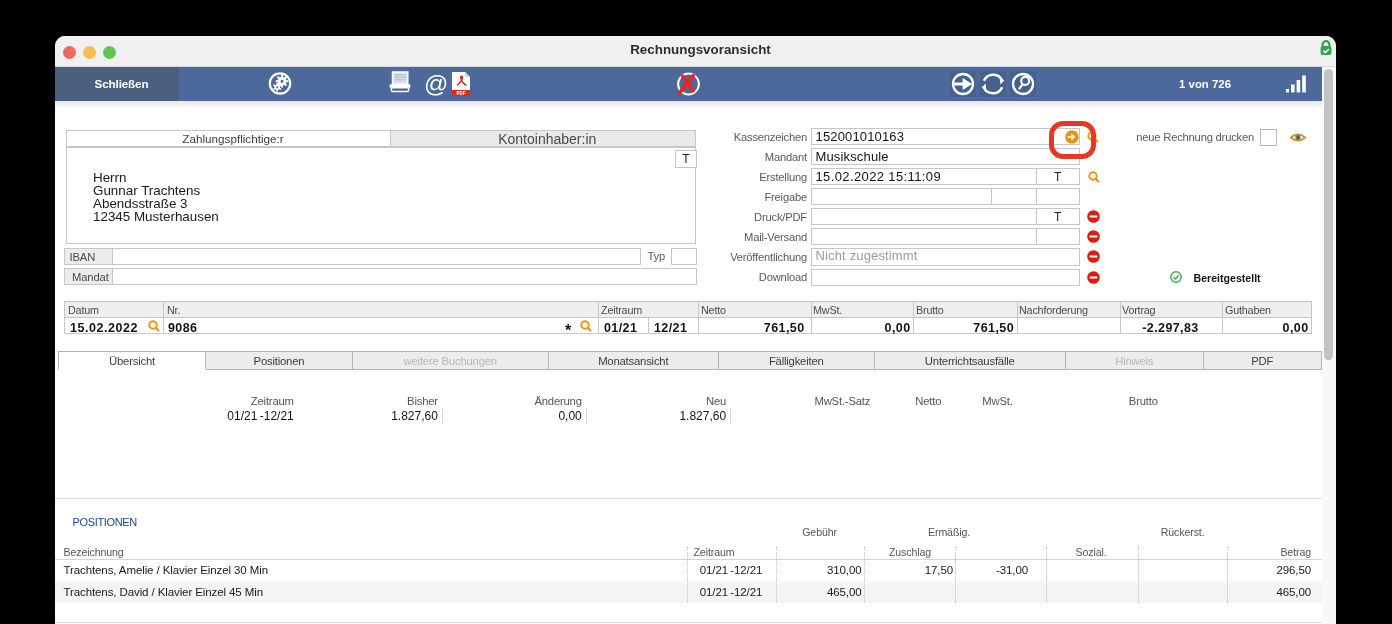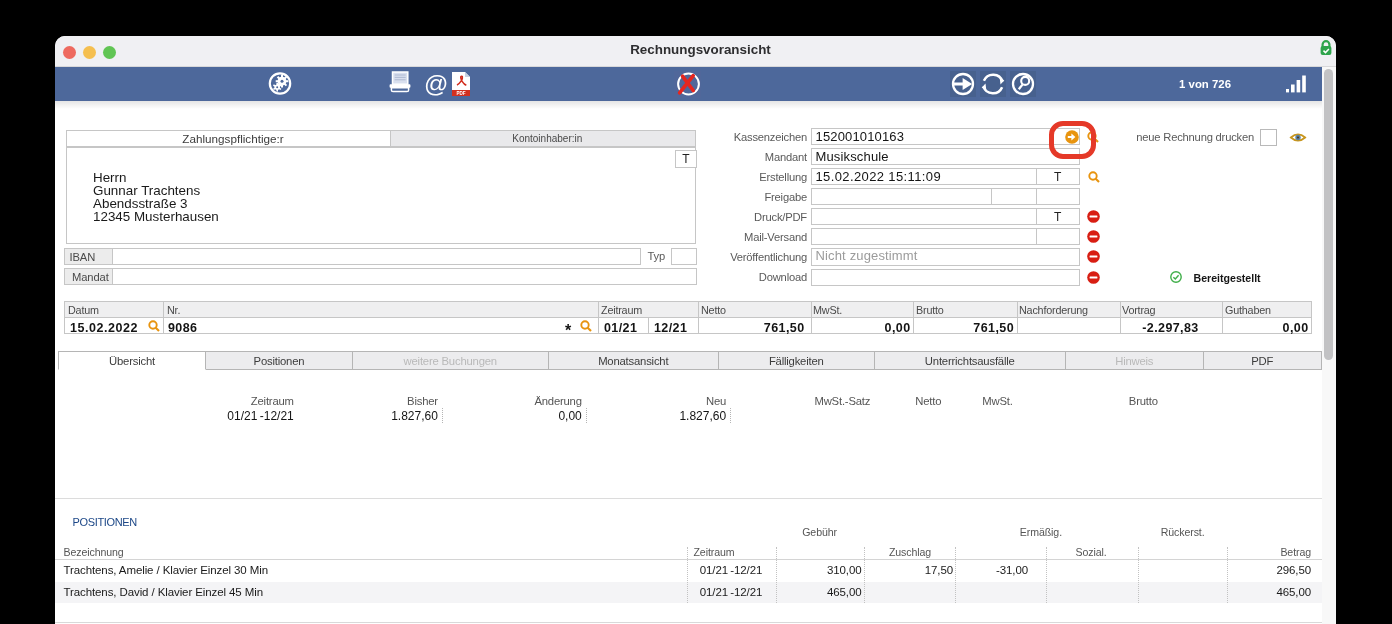--- a/index.html
+++ b/index.html
@@ -38,20 +38,22 @@
     <div class="abs" style="left:48.3px;top:9.8px;width:13px;height:13px;border-radius:50%;background:#61c554;"></div>
     <div class="abs" style="left:0;top:6px;width:1282px;text-align:center;font-size:13.4px;font-weight:bold;color:#2e2e30;letter-spacing:0;">Rechnungsvoransicht</div>
     <svg style="left:1263px;top:3px;" width="16" height="18" viewBox="0 0 16 18">
       <path d="M4.6 8 V5.6 a3.4 3.4 0 0 1 6.8 0 V8" fill="none" stroke="#2ea44c" stroke-width="2.2"></path>
       <rect x="2.6" y="7" width="10.8" height="9" rx="2" fill="#2ea44c"></rect>
       <path d="M5.5 11.6 l2 2 l3.4 -3.6" fill="none" stroke="#fff" stroke-width="1.5"></path>
     </svg>
   </div>
 
   <div class="abs" style="left:0;top:31px;width:1267px;height:34px;background:#4d689b;">
+    <div class="abs" style="left:0;top:0;width:124px;height:34px;background:#4d5f7e;color:#fff;
+      font-size:11.6px;font-weight:bold;text-align:center;line-height:34px;letter-spacing:-.1px;">Schließen</div>
 
     <svg style="left:209px;top:1px;" width="32" height="32" viewBox="0 0 32 32">
       <circle cx="16" cy="15.5" r="10.2" fill="none" stroke="#fff" stroke-width="2.2"></circle>
       <g fill="#fff">
         <g transform="translate(18,13.2)">
           <circle r="4.4"></circle>
           <g>
             <rect x="-1" y="-6.3" width="2" height="3.2"></rect>
             <rect x="-1" y="-6.3" width="2" height="3.2" transform="rotate(45)"></rect>
             <rect x="-1" y="-6.3" width="2" height="3.2" transform="rotate(90)"></rect>
@@ -141,21 +143,21 @@
   </div>
 
   <div class="abs" style="left:0;top:65px;width:1267px;height:8px;background:linear-gradient(rgba(0,0,0,.10),rgba(0,0,0,0));"></div>
 
   <div class="abs" style="left:1267px;top:31px;width:14px;height:557px;background:#f8f8f8;"></div>
   <div class="abs" style="left:1269.3px;top:33px;width:8.5px;height:291px;background:#c2c2c4;border-radius:4.5px;"></div>
 
   <div class="abs" style="left:11px;top:93.5px;width:325px;height:17.5px;background:#fff;border:1px solid #c6c6c6;
     text-align:center;font-size:11.7px;color:#3c3c3c;line-height:16.5px;letter-spacing:0;">Zahlungspflichtige:r</div>
   <div class="abs" style="left:336px;top:93.5px;width:304.5px;height:17.5px;background:#e9e9eb;border:1px solid #c6c6c6;border-left:none;
-    text-align:center;font-size:10px;color:#4a4a4a;line-height:16.5px;letter-spacing:0;">Kontoinhaber:in</div>
+    text-align:center;font-size:14px;color:#4a4a4a;line-height:16.5px;letter-spacing:0;">Kontoinhaber:in</div>
   <div class="inp" style="left:11px;top:111px;width:629.5px;height:97px;"></div>
   <div class="inp" style="left:620px;top:114px;width:22px;height:17.5px;text-align:center;font-size:12px;color:#222;line-height:16px;">T</div>
   <div class="abs" style="left:29px;top:134.5px;font-size:13.4px;color:#1a1a1a;line-height:13.1px;letter-spacing:0;">Herrn<br>Gunnar Trachtens<br>Abendsstraße 3<br>12345 Musterhausen</div>
   <div class="lblbox" style="left:9px;top:212px;width:49px;height:17.3px;line-height:16px;padding-left:4.5px;">IBAN</div>
   <div class="inp" style="left:58px;top:212px;width:528px;height:17.3px;border-left:none;"></div>
   <div class="rlab" style="left:560px;top:214px;width:50px;">Typ</div>
   <div class="inp" style="left:616px;top:212px;width:26px;height:17.3px;"></div>
   <div class="lblbox" style="left:9px;top:232px;width:49px;height:17.3px;line-height:16px;padding-left:7px;">Mandat</div>
   <div class="inp" style="left:58px;top:232px;width:584px;height:17.3px;border-left:none;"></div>
 
@@ -295,21 +297,21 @@
   <div class="uvl" style="left:227.9px;top:372.5px;">1.827,60</div>
   <div class="uvl" style="left:371.8px;top:372.5px;">0,00</div>
   <div class="uvl" style="left:516.1px;top:372.5px;">1.827,60</div>
   <div class="udot" style="left:387px;"></div>
   <div class="udot" style="left:531px;"></div>
   <div class="udot" style="left:675px;"></div>
 
   <div class="abs" style="left:0;top:462.3px;width:1267px;border-top:1px solid #dcdcdc;"></div>
   <div class="abs" style="left:8.5px;top:480px;font-size:11px;color:#1c4787;letter-spacing:-.35px;">POSITIONEN</div>
   <div class="phd" style="left:699.6px;top:490px;width:130px;text-align:center;">Gebühr</div>
-  <div class="phd" style="left:827px;top:490px;width:180px;text-align:right;">Ermäßig.</div>
+  <div class="phd" style="left:873px;top:490px;width:180px;text-align:left;">Ermäßig.</div>
   <div class="phd" style="left:1037.6px;top:490px;width:180px;text-align:center;">Rückerst.</div>
   <div class="phd" style="left:8.5px;top:510px;">Bezeichnung</div>
   <div class="phd" style="left:576.5px;top:510px;width:165px;text-align:center;">Zeitraum</div>
   <div class="phd" style="left:765px;top:510px;width:180px;text-align:center;">Zuschlag</div>
   <div class="phd" style="left:946px;top:510px;width:180px;text-align:center;">Sozial.</div>
   <div class="phd" style="left:1106px;top:510px;width:150px;text-align:right;">Betrag</div>
   <div class="abs" style="left:0;top:522.5px;width:1267px;border-top:1px solid #d4d4d4;"></div>
   <div class="abs" style="left:0;top:523.5px;width:1267px;height:22px;background:#fff;"></div>
   <div class="abs" style="left:0;top:545.5px;width:1267px;height:21.5px;background:#f4f4f6;"></div>
   <div class="prow" style="left:8.5px;top:528px;">Trachtens, Amelie / Klavier Einzel 30 Min</div>

